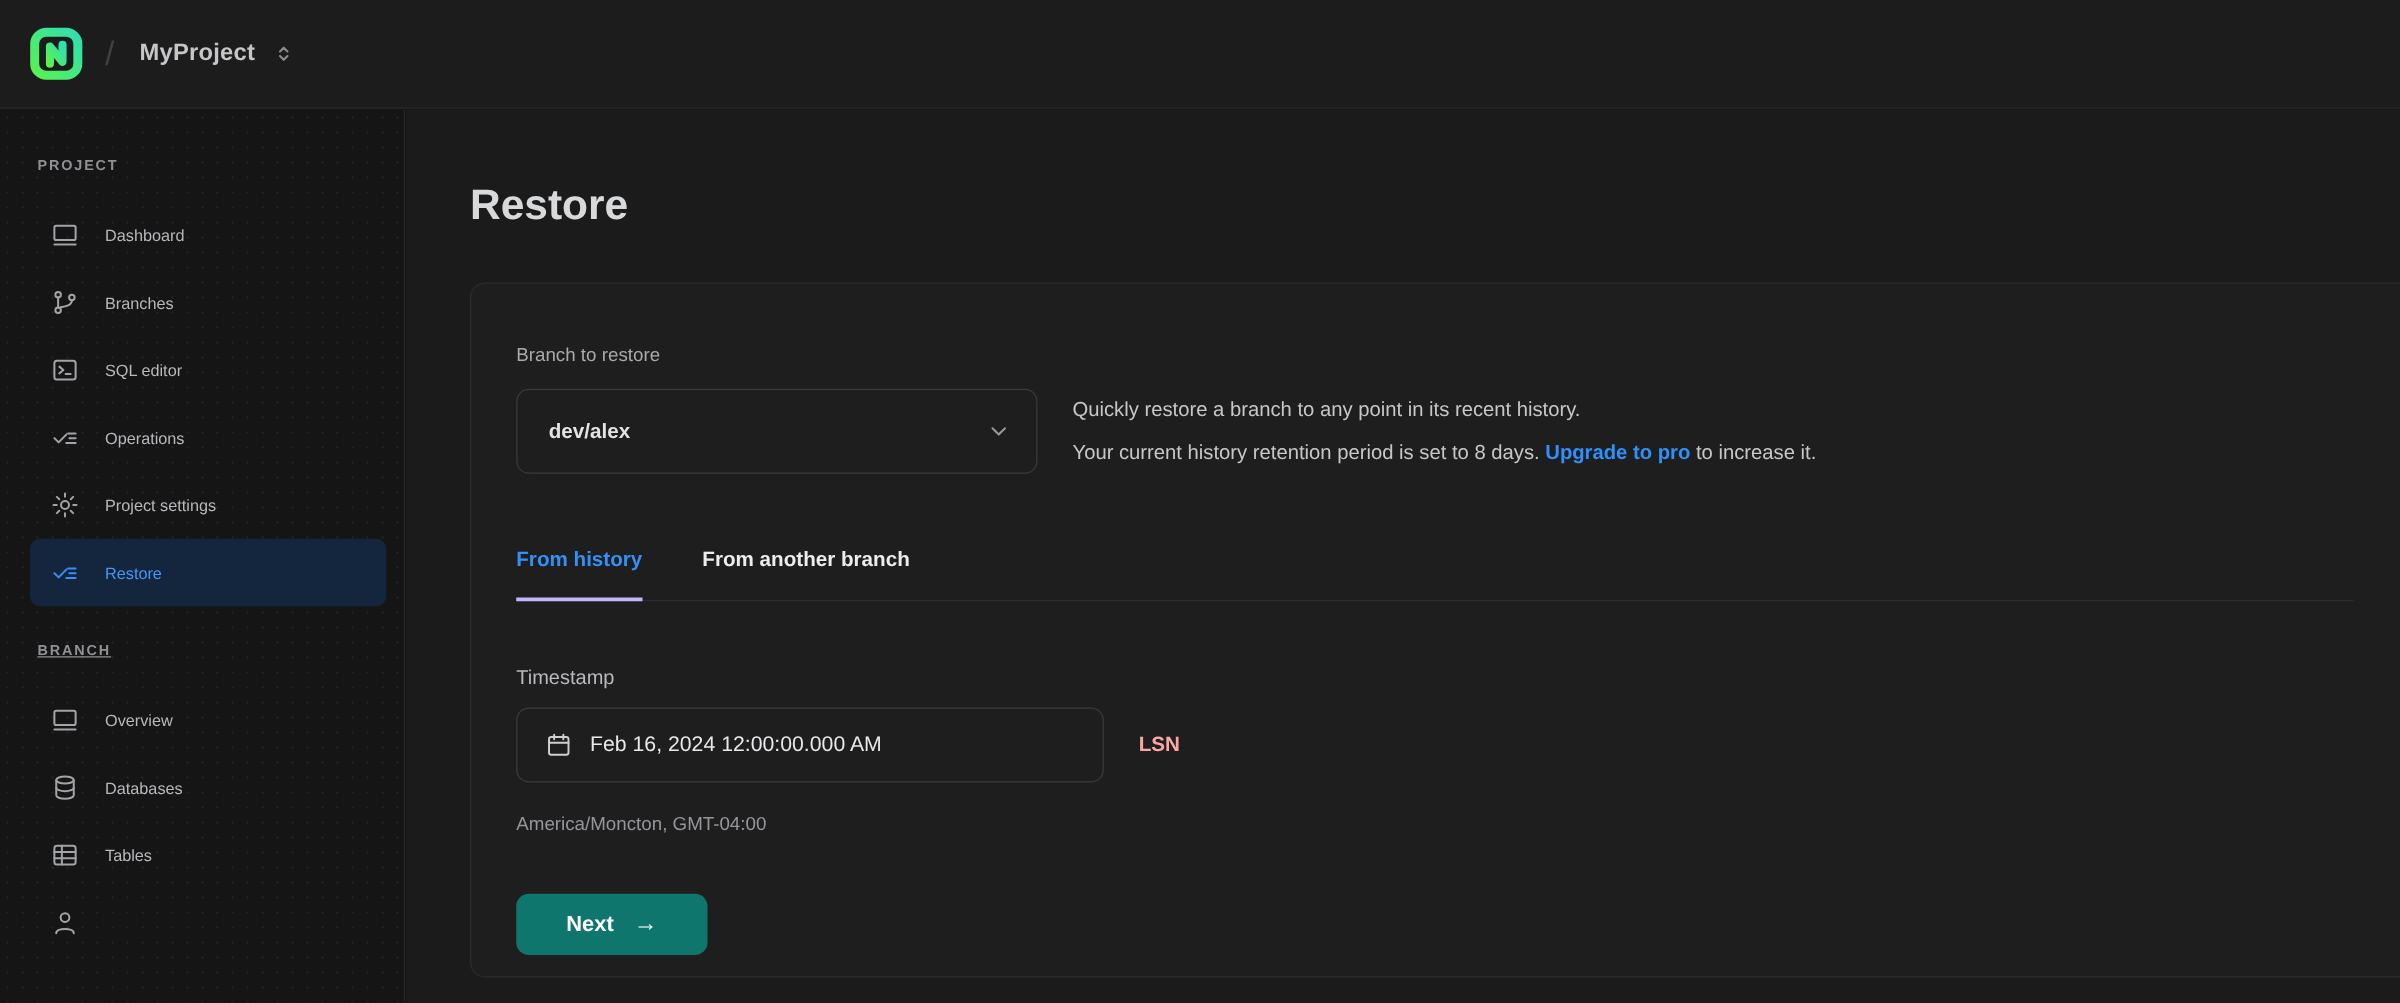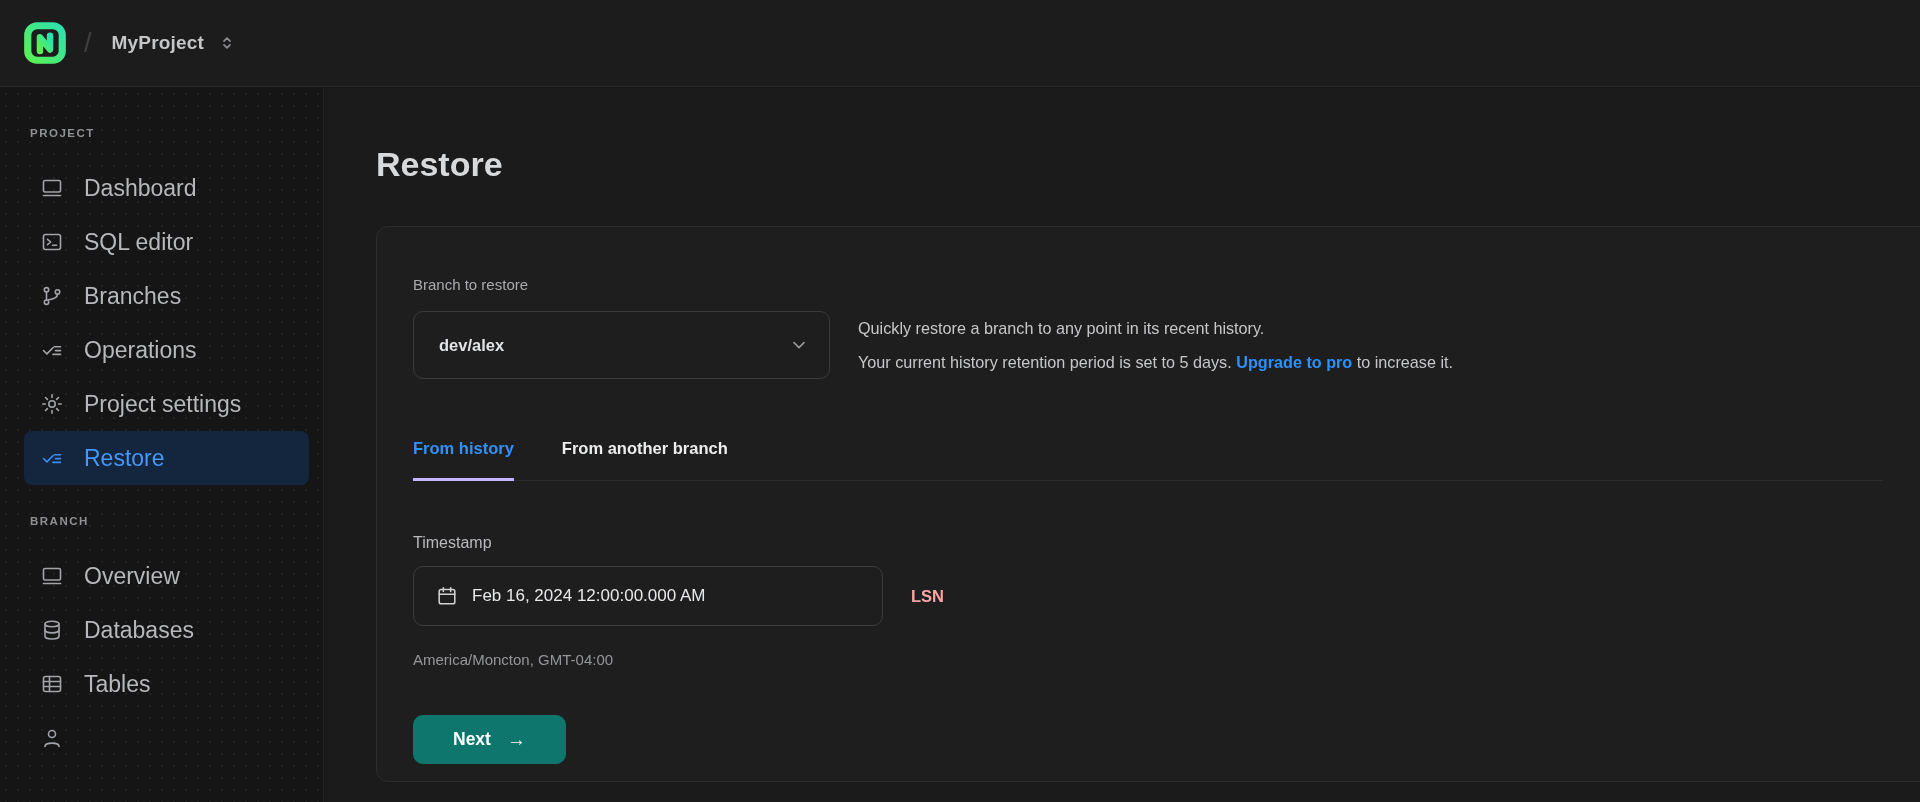--- a/index.html
+++ b/index.html
@@ -14,23 +14,23 @@
   .proj-select { display:flex; align-items:center; gap:14px; cursor:pointer; }
   .proj-name { color:#c5c6c8; font-size:19px; font-weight:700; letter-spacing:.2px; }
   .updown { width:18px; height:18px; color:#8b8d90; }
 
   
   .sidebar { position:absolute; top:88px; left:0; bottom:0; width:324px; background-color:#151516;
              background-image:radial-gradient(rgba(255,255,255,.05) 1px, transparent 1.1px);
              background-size:12px 12px; border-right:1px solid #272729; padding-top:35px; overflow:hidden; }
   .sec-label { height:20px; line-height:20px; margin:0 0 18px 30px; color:#8f9194;
                font-size:11.5px; font-weight:700; letter-spacing:1.5px; }
-  .sec-label.branch { margin-top:26px; }
+  .sec-label.branch { margin-top:26px;text-decoration:underline; }
   .nav-item { height:54px; display:flex; align-items:center; gap:20px; margin:0 14px 0 24px;
-              padding-left:16px; border-radius:8px; color:#b6b8bb; font-size:23px; cursor:pointer; }
+              padding-left:16px; border-radius:8px; color:#b6b8bb; font-size:13px; cursor:pointer; }
   .nav-item svg { width:24px; height:24px; color:#a2a4a7; flex:0 0 24px; }
   .nav-item.active { background:#14263d; color:#4697f8; }
   .nav-item.active svg { color:#3b8ef5; }
 
   
   .content { position:absolute; left:325px; top:88px; right:0; bottom:0; background:#1b1b1c; overflow:hidden; }
   .page-title { margin:54px 0 0 51px; font-size:34px; line-height:44px; font-weight:700; color:#d8d9db; }
 
   .panel { margin:40px -24px 0 51px; height:556px; background:#1e1e1f; border:1px solid #2d2d2f;
            border-radius:12px; padding:48px 60px 0 36px; }
@@ -94,36 +94,36 @@
 
   <div class="nav-item">
     <svg viewBox="0 0 24 24" fill="none" stroke="currentColor" stroke-width="1.6" stroke-linecap="round">
       <rect x="3.5" y="4.5" width="17" height="11.5" rx="1.5"></rect>
         <line x1="3.5" y1="19.5" x2="20.5" y2="19.5"></line>
     </svg>
     <span>Dashboard</span>
   </div>
 
   <div class="nav-item">
+    <svg viewBox="0 0 24 24" fill="none" stroke="currentColor" stroke-width="1.6" stroke-linecap="round">
+      <circle cx="6.5" cy="5.8" r="2.2"></circle>
+        <circle cx="6.5" cy="18.2" r="2.2"></circle>
+        <circle cx="17.5" cy="8" r="2.2"></circle>
+      <path d="M6.5 8 v8.2 M17.5 10.2 c0 4.2 -5 5 -9 5.6"></path>
+    </svg>
+    <span>Branches</span>
+  </div>
+
+  <div class="nav-item">
     <svg viewBox="0 0 24 24" fill="none" stroke="currentColor" stroke-width="1.6" stroke-linecap="round" stroke-linejoin="round">
       <rect x="3.5" y="4.5" width="17" height="15" rx="2"></rect>
         <path d="M7.5 9.3 l3.2 2.7 -3.2 2.7"></path>
         <line x1="12.5" y1="15.2" x2="16.5" y2="15.2"></line>
     </svg>
     <span>SQL editor</span>
-  </div>
-
-  <div class="nav-item">
-    <svg viewBox="0 0 24 24" fill="none" stroke="currentColor" stroke-width="1.6" stroke-linecap="round">
-      <circle cx="6.5" cy="5.8" r="2.2"></circle>
-        <circle cx="6.5" cy="18.2" r="2.2"></circle>
-        <circle cx="17.5" cy="8" r="2.2"></circle>
-      <path d="M6.5 8 v8.2 M17.5 10.2 c0 4.2 -5 5 -9 5.6"></path>
-    </svg>
-    <span>Branches</span>
   </div>
 
   <div class="nav-item">
     <svg viewBox="0 0 24 24" fill="none" stroke="currentColor" stroke-width="1.6" stroke-linecap="round" stroke-linejoin="round">
       <path d="M3.5 12.5 l3.4 3.4 L13.2 9.5"></path>
         <line x1="14.5" y1="8.8" x2="20.5" y2="8.8"></line>
       <line x1="15.5" y1="12.6" x2="20.5" y2="12.6"></line>
         <line x1="13" y1="16.4" x2="20.5" y2="16.4"></line>
     </svg>
     <span>Operations</span>
@@ -194,21 +194,21 @@
 
     <div class="select-row">
       <div class="select-box">
         <span class="value">dev/alex</span>
         <svg viewBox="0 0 24 24" fill="none" stroke="currentColor" stroke-width="2" stroke-linecap="round" stroke-linejoin="round">
           <path d="M6 9.2 l6 6 6 -6"></path>
         </svg>
       </div>
       <div class="help">
         <span>Quickly restore a branch to any point in its recent history.</span><br>
-        <span>Your current history retention period is set to 5 days. </span><a>Upgrade to pro</a><span> to increase it.</span>
+        <span>Your current history retention period is set to 8 days. </span><a>Upgrade to pro</a><span> to increase it.</span>
       </div>
     </div>
 
     <div class="tabs">
       <div class="tab active">From history</div>
       <div class="tab">From another branch</div>
     </div>
 
     <div class="ts-label">Timestamp</div>
 

